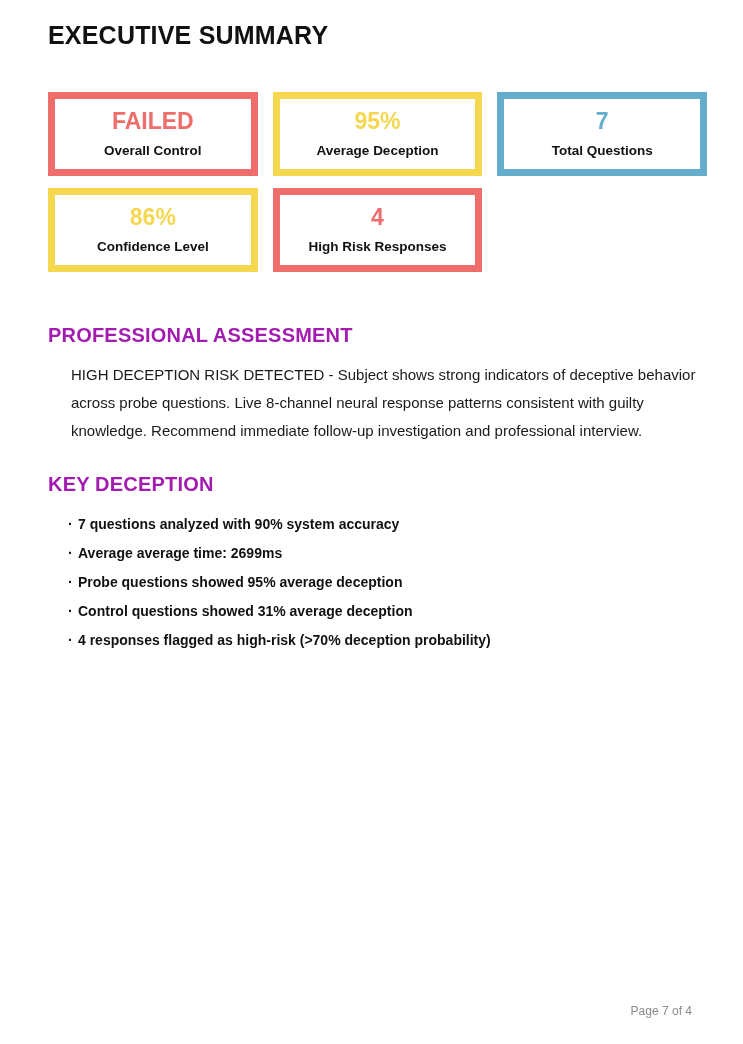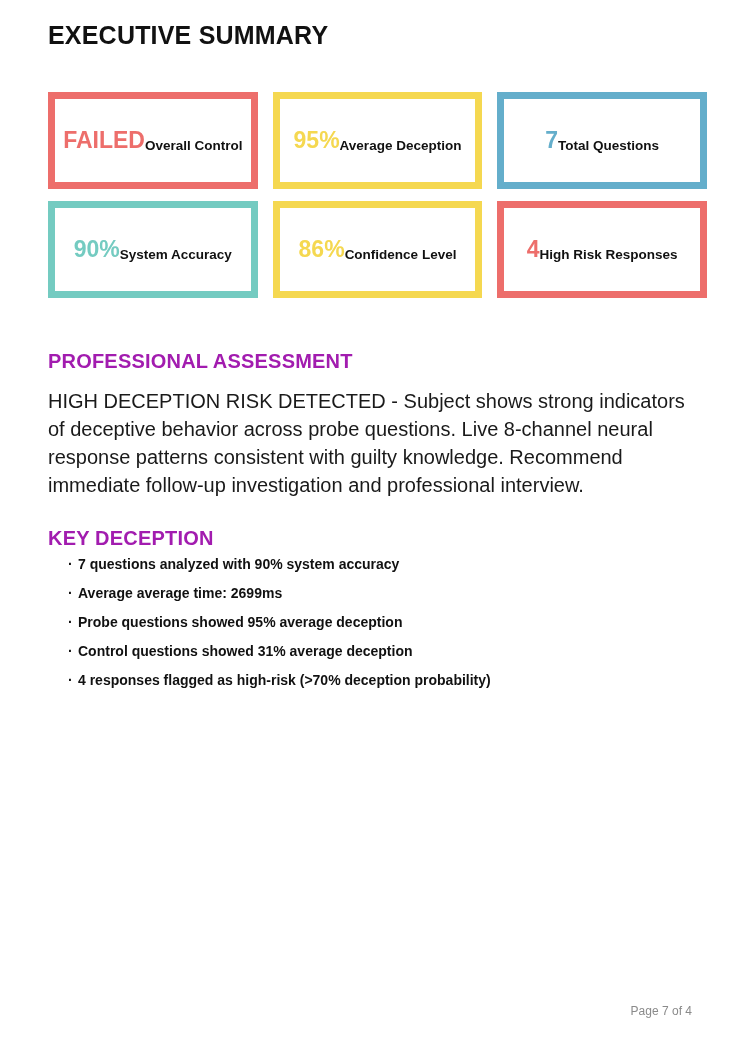--- a/index.html
+++ b/index.html
@@ -21,25 +21,25 @@
     color: #111;
   }
 
   .stats-grid {
     margin-top: 42px;
     display: grid;
     grid-template-columns: repeat(3, 1fr);
     gap: 12px 15px;
   }
   .stat-card {
-    height: 97px;
+    height: 84px;
     background: #fff;
     border: 7px solid #ccc;
     display: flex;
-    flex-direction: row;
+    flex-direction: column;
     align-items: center;
     justify-content: center;
     text-align: center;
   }
   .stat-value {
     font-size: 23px;
     font-weight: bold;
     line-height: 1;
   }
   .stat-label {
@@ -51,27 +51,29 @@
 
   .section-heading {
     font-size: 20px;
     font-weight: bold;
     color: #a21caf;
     letter-spacing: 0.2px;
   }
   .assessment-section { margin-top: 52px; }
   .assessment-body {
     margin-top: 14px;
-    font-size: 20px;
+    font-size: 15px;
     line-height: 28px;
     color: #1a1a1a;
+    margin-left: 23px;
   }
 
   .findings-section { margin-top: 28px; }
   .findings-list {
+    margin-top: 14px;
     list-style: none;
     padding-left: 20px;
   }
   .findings-list li {
     position: relative;
     padding-left: 10px;
     font-size: 14px;
     font-weight: bold;
     line-height: 29px;
     color: #111;
@@ -103,24 +105,20 @@
       <div class="stat-label">Overall Control</div>
     </div>
     <div class="stat-card" style="border-color: rgb(245, 216, 80);">
       <div class="stat-value" style="color: rgb(245, 216, 80);">95%</div>
       <div class="stat-label">Average Deception</div>
     </div>
     <div class="stat-card" style="border-color: rgb(100, 174, 203);">
       <div class="stat-value" style="color: rgb(100, 174, 203);">7</div>
       <div class="stat-label">Total Questions</div>
     </div>
-    <div class="stat-card" style="border-color: rgb(116, 203, 193);">
-      <div class="stat-value" style="color: rgb(116, 203, 193);">90%</div>
-      <div class="stat-label">System Accuracy</div>
-    </div>
     <div class="stat-card" style="border-color: rgb(245, 216, 80);">
       <div class="stat-value" style="color: rgb(245, 216, 80);">86%</div>
       <div class="stat-label">Confidence Level</div>
     </div>
     <div class="stat-card" style="border-color: rgb(237, 110, 107);">
       <div class="stat-value" style="color: rgb(237, 110, 107);">4</div>
       <div class="stat-label">High Risk Responses</div>
     </div>
   </div>
 

